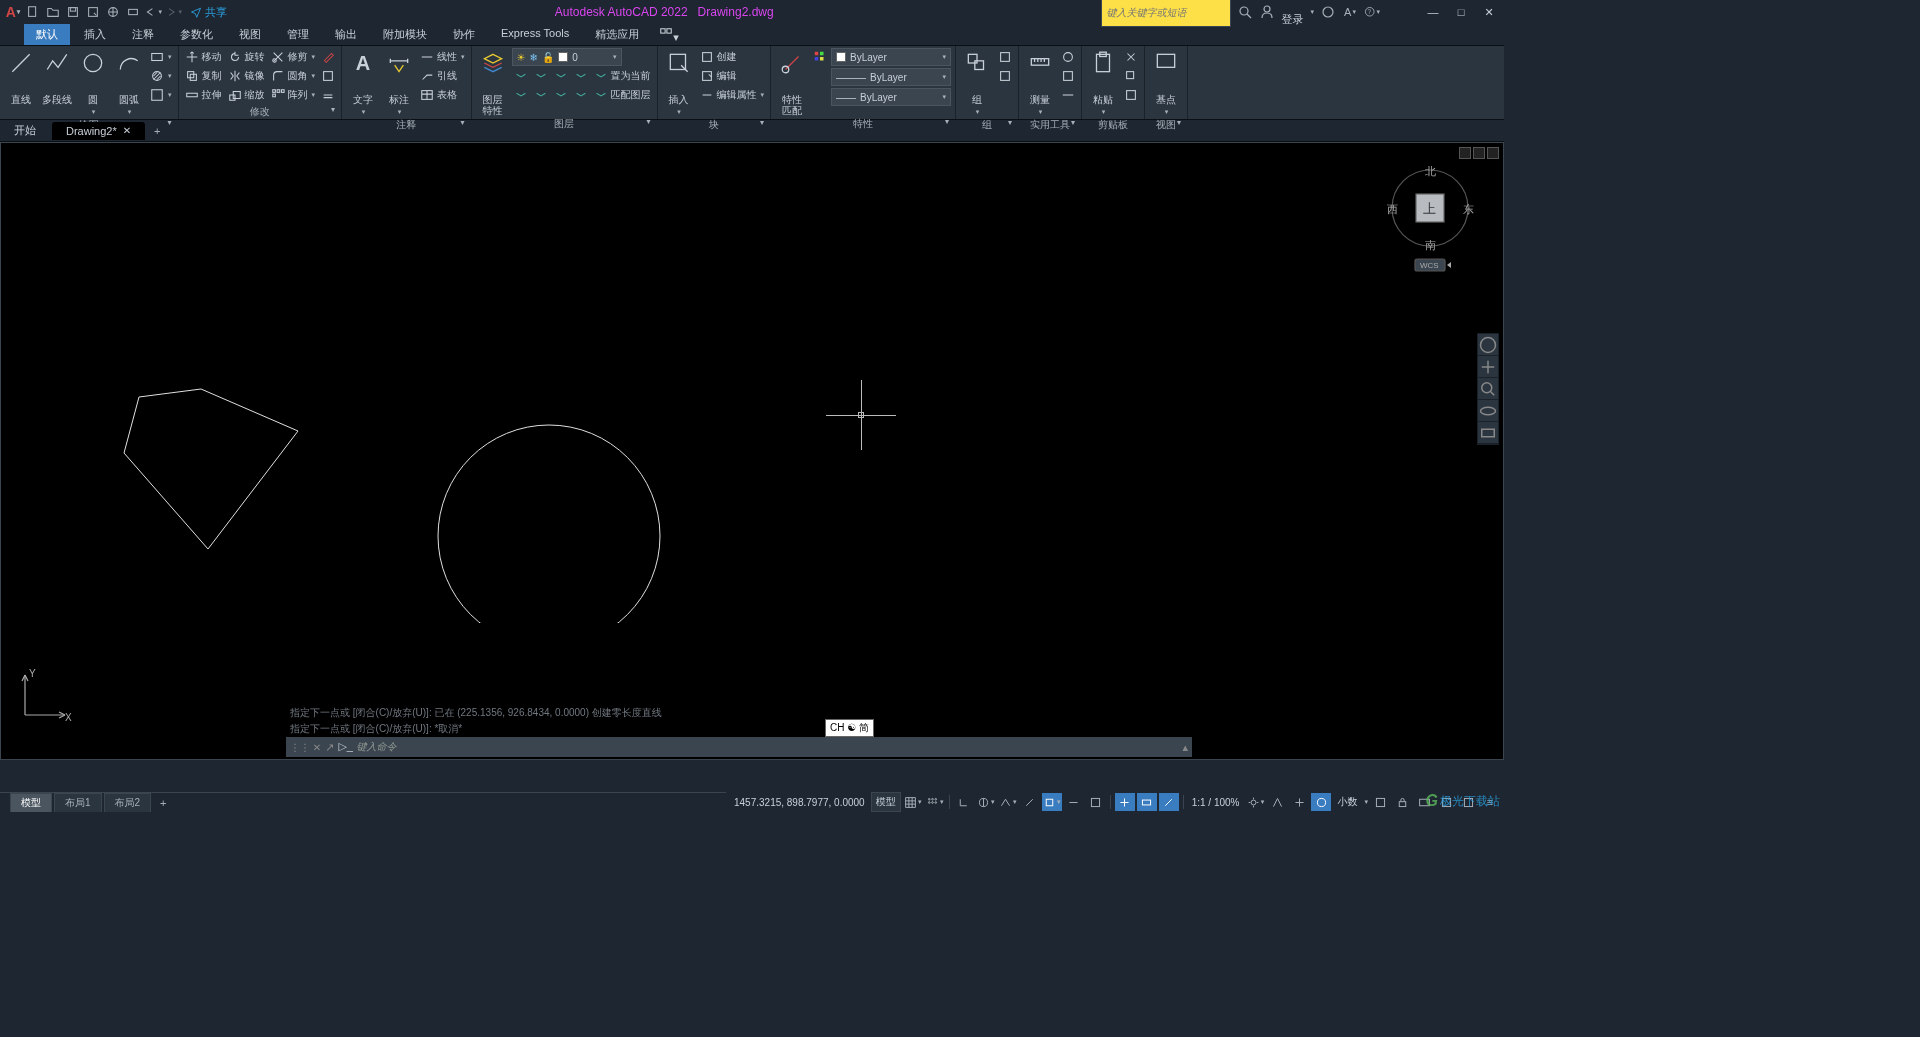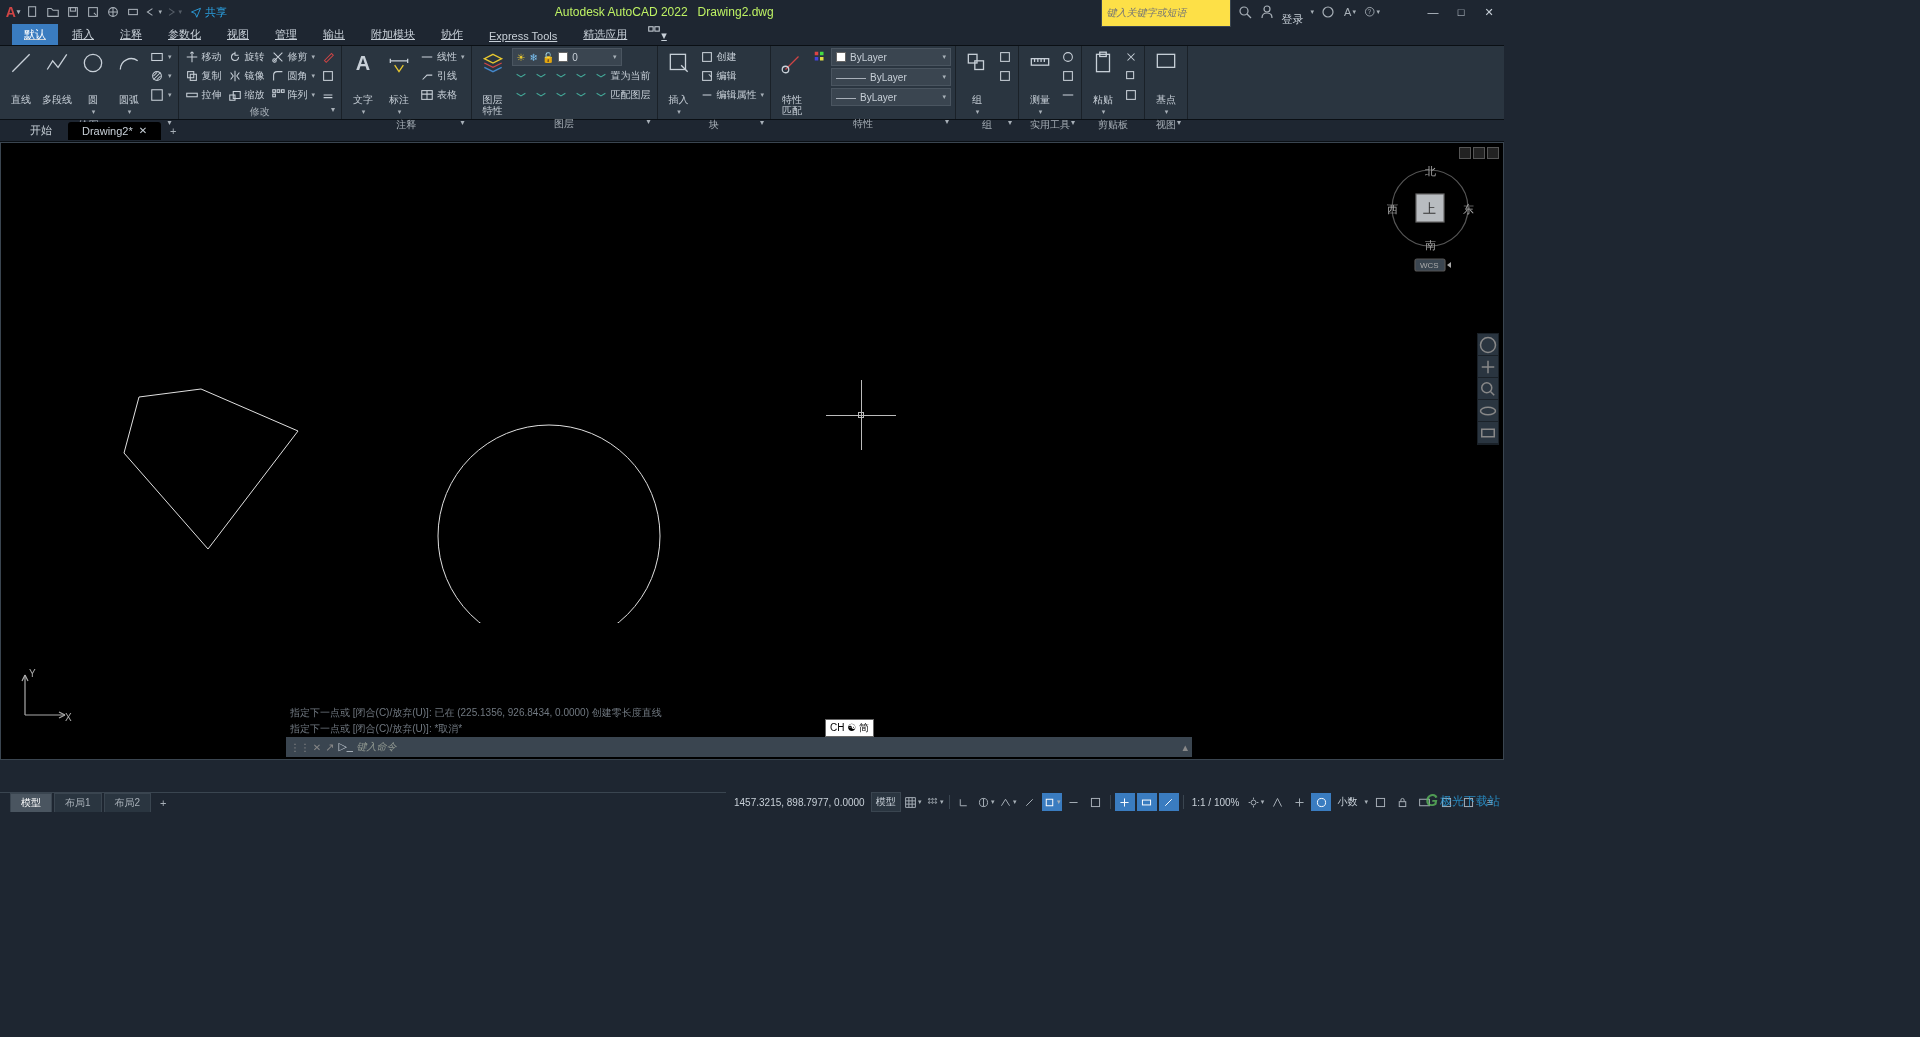--- a/index.html
+++ b/index.html
@@ -5,29 +5,29 @@
 * { margin: 0; padding: 0; box-sizing: border-box; font-family: "Microsoft YaHei", Arial, sans-serif; }
 body { background: #1e2631; color: #c8d0d8; font-size: 11px; overflow: hidden; width: 1504px; height: 812px; position: relative; }
 
 
 .titlebar { height: 24px; background: #1e2631; display: flex; align-items: center; padding: 0 4px; }
 .title-left { display: flex; align-items: center; gap: 2px; }
 .app-icon { width: 18px; height: 18px; color: #d04545; font-weight: bold; font-size: 14px; display: flex; align-items: center; justify-content: center; }
 .qat-btn { width: 18px; height: 18px; display: flex; align-items: center; justify-content: center; color: #a8b0b8; cursor: pointer; }
 .qat-btn svg { width: 14px; height: 14px; }
 .share-btn { color: #2aa0e0; font-size: 11px; margin-left: 6px; display: flex; align-items: center; gap: 3px; }
-.title-center { flex: 1; text-align: center; font-size: 12px; color: #bef264; }
+.title-center { flex: 1; text-align: center; font-size: 12px; color: #d946ef; }
 .title-right { display: flex; align-items: center; gap: 6px; }
 .search-box { background: #fde047; border: 1px solid #3a4550; width: 130px; height: 30px; font-size: 10px; color: #6a7580; padding: 0 4px; font-style: italic; }
 .title-icon { width: 16px; height: 16px; display: flex; align-items: center; justify-content: center; color: #a8b0b8; }
 .login-text { font-size: 11px; margin-top: 15px; }
 .win-btn { width: 22px; height: 14px; display: flex; align-items: center; justify-content: center; color: #c8d0d8; }
 
 
-.menutabs { height: 22px; background: #1e2631; display: flex; align-items: flex-end; padding-left: 12px; gap: 2px; border-bottom: 1px solid #0a0f14; text-decoration: underline; }
+.menutabs { height: 22px; background: #1e2631; display: flex; align-items: flex-start; padding-left: 24px; gap: 2px; border-bottom: 1px solid #0a0f14; }
 .menu-tab { padding: 3px 12px; font-size: 11px; color: #c8d0d8; cursor: pointer; }
 .menu-tab.active { background: #3a7cc0; color: #fff; }
 
 
 .ribbon { height: 74px; background: #2a3540; display: flex; border-bottom: 1px solid #0a0f14; }
 .ribbon-panel { border-right: 1px solid #1a2128; display: flex; flex-direction: column; position: relative; padding: 2px 4px 0 4px; }
 .panel-body { flex: 1; display: flex; gap: 2px; }
 .panel-title { text-align: center; font-size: 10px; color: #a8b0b8; padding: 1px 0; position: relative; }
 .panel-title .arrow { position: absolute; right: 2px; font-size: 8px; }
 .big-btn { display: flex; flex-direction: column; align-items: center; justify-content: flex-start; width: 34px; padding-top: 2px; cursor: pointer; gap: 2px; }
@@ -35,21 +35,21 @@
 .big-btn .label { font-size: 10px; text-align: center; line-height: 11px; margin-top: 16px; }
 .small-row { display: flex; align-items: center; height: 18px; gap: 3px; padding: 0 2px; cursor: pointer; white-space: nowrap; }
 .small-row .icon { width: 14px; height: 14px; display: flex; align-items: center; justify-content: center; }
 .small-row .label { font-size: 10px; }
 .col { display: flex; flex-direction: column; justify-content: flex-start; gap: 1px; }
 .dropdown-arrow { font-size: 7px; margin-left: 1px; color: #a8b0b8; }
 .layer-combo { background: #3a4550; border: 1px solid #4a5560; height: 18px; width: 110px; display: flex; align-items: center; padding: 0 4px; font-size: 10px; gap: 4px; }
 .color-sw { width: 10px; height: 10px; border: 1px solid #666; }
 
 
-.filetabs { height: 22px; background: #1e2631; display: flex; align-items: center; padding-left: 16px; gap: 2px; border-bottom: 1px solid #0a0f14; }
+.filetabs { height: 22px; background: #1e2631; display: flex; align-items: center; gap: 2px; border-bottom: 1px solid #0a0f14; }
 .file-tab { padding: 3px 14px; font-size: 11px; background: #000000; color: #c8d0d8; position: relative; display: flex; align-items: center; gap: 6px; border-top-left-radius: 3px; border-top-right-radius: 3px;}
 .file-tab.start { background: transparent; }
 .file-tab .close { font-size: 10px; }
 .add-tab { width: 20px; text-align: center; color: #a8b0b8; cursor: pointer; }
 
 
 .canvas-wrap { position: relative; background: #000; height: 618px; border: 1px solid #3a4550; margin: 0 0 0 0; }
 .canvas-controls-tr { position: absolute; top: 4px; right: 4px; display: flex; gap: 2px; }
 .vc-btn { width: 12px; height: 12px; border: 1px solid #555; background: #222; }
 .drawing { position: absolute; top: 0; left: 0; }

